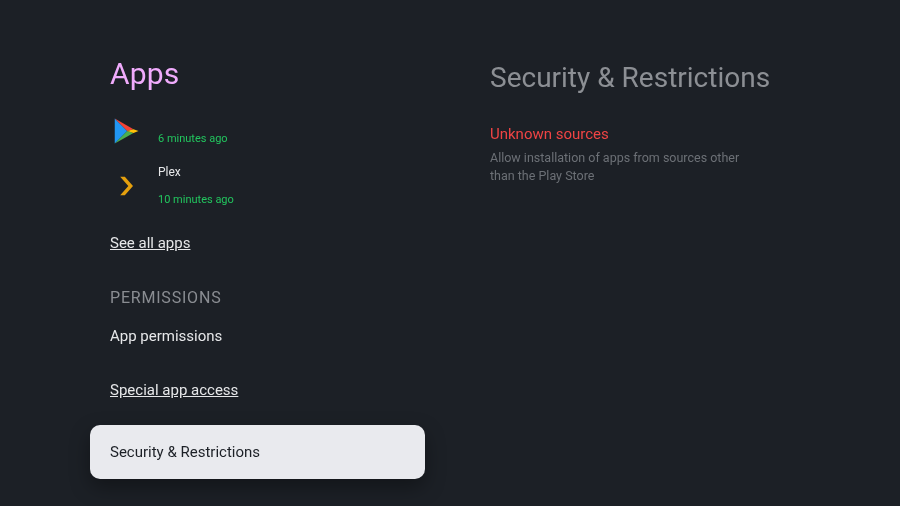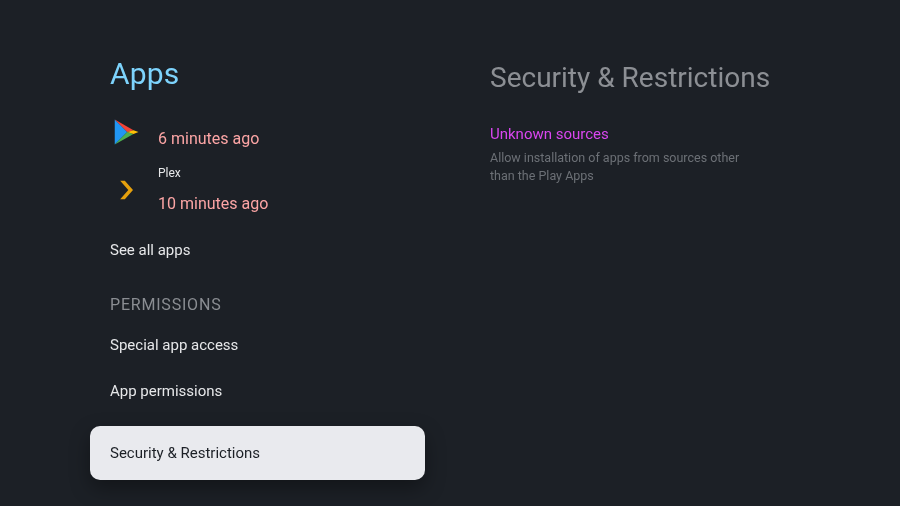--- a/index.html
+++ b/index.html
@@ -15,21 +15,21 @@
     width: 470px;
     flex-shrink: 0;
   }
   .right-pane {
     padding: 60px 40px 0 20px;
     flex: 1;
   }
   .page-title {
     font-size: 30px;
     font-weight: 400;
-    color: #7dd3fc;
+    color: #f0abfc;
     margin-bottom: 18px;
     letter-spacing: 0.2px;
   }
   .app-row {
     display: flex;
     align-items: center;
     gap: 16px;
     padding: 6px 0;
     margin-bottom: 6px;
     cursor: pointer;
@@ -42,22 +42,22 @@
     justify-content: center;
     flex-shrink: 0;
   }
   .app-text { display: flex; flex-direction: column; }
   .app-name {
     font-size: 12px;
     color: #e6e7e9;
     line-height: 1.2;
   }
   .app-time {
-    font-size: 16px;
-    color: #fca5a5;
+    font-size: 11px;
+    color: #22c55e;
     margin-top: 14px;
   }
   .list-item {
     font-size: 15px;
     color: #e6e7e9;
     padding: 14px 0;
     cursor: pointer;
   }
   .section-label {
     font-size: 16px;
@@ -80,30 +80,30 @@
   }
   .detail-title {
     font-size: 28px;
     font-weight: 400;
     color: #8c8f94;
     line-height: 1.25;
     margin-bottom: 30px;
   }
   .detail-heading {
     font-size: 15px;
-    color: #d946ef;
+    color: #ef4444;
     margin-bottom: 6px;
   }
   .detail-sub {
     font-size: 12.5px;
     color: #6c7076;
     line-height: 1.45;
     max-width: 270px;
   }
-  .gap-top-sm { margin-top: 8px; }
+  .gap-top-sm { margin-top: 8px; text-decoration: underline; }
 </style>
 </head>
 <body>
 
 <div class="left-pane">
   <h1 class="page-title">Apps</h1>
 
   <div class="app-row">
     <span class="app-icon">
       <svg width="30" height="30" viewBox="0 0 48 48">
@@ -128,26 +128,26 @@
     <div class="app-text">
       <span class="app-name">Plex</span>
       <span class="app-time">10 minutes ago</span>
     </div>
   </div>
 
   <div class="list-item gap-top-sm">See all apps</div>
 
   <div class="section-label">PERMISSIONS</div>
 
+  <div class="list-item">App permissions</div>
+
   <div class="list-item gap-top-sm">Special app access</div>
-
-  <div class="list-item">App permissions</div>
 
   <div class="selected-item">Security &amp; Restrictions</div>
 </div>
 
 <div class="right-pane">
   <h2 class="detail-title">Security &amp; Restrictions</h2>
   <div>
     <div class="detail-heading">Unknown sources</div>
-    <div class="detail-sub">Allow installation of apps from sources other than the Play Apps</div>
+    <div class="detail-sub">Allow installation of apps from sources other than the Play Store</div>
   </div>
 </div>
 
 </body></html>

